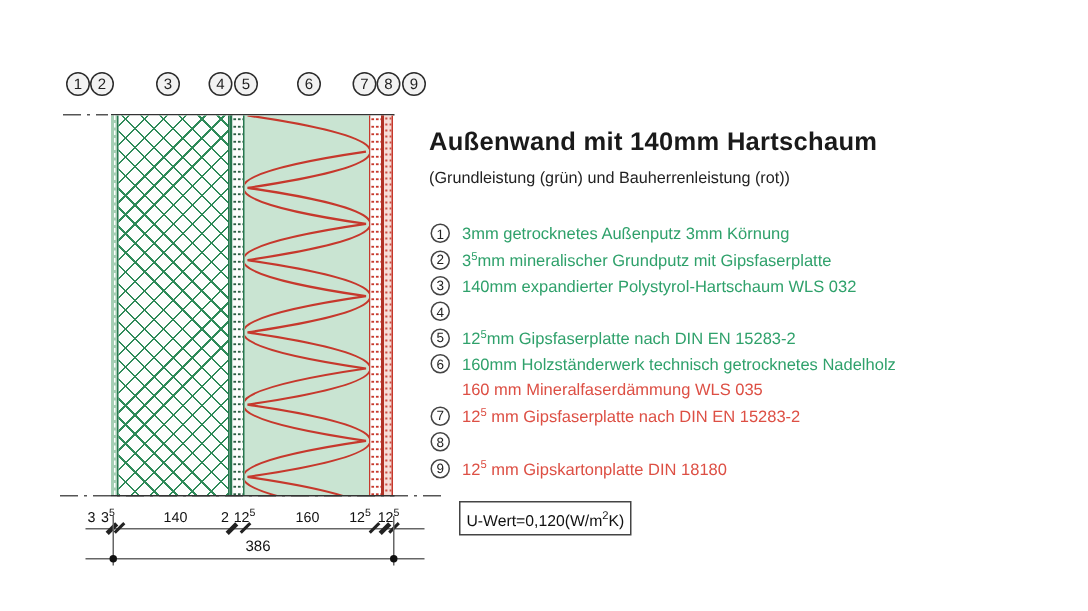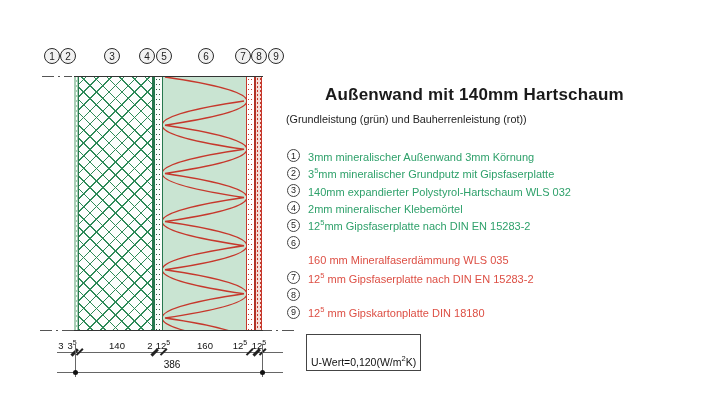--- a/index.html
+++ b/index.html
@@ -45,35 +45,35 @@
   .layer.stud svg{position:absolute;left:0;top:0;width:100%;height:100%;}
   .layer.gips-inner{width:7px;background-color:#fff;
     background-image:radial-gradient(circle,var(--line-red) 0.7px,transparent 0.9px);
     background-size:3px 5px;}
   .layer.pe{width:2px;background:#b03226;}
   .layer.board{width:6px;background-color:#f6ddd7;
     background-image:radial-gradient(circle,var(--line-red) 0.6px,transparent 0.8px);
     background-size:3px 4px;border-right:1px solid var(--line-red);}
 
   
-  .title{position:absolute;left:286px;top:85px;font-size:17px;font-weight:700;color:var(--ink);letter-spacing:.2px;margin-left:39px;}
+  .title{position:absolute;left:286px;top:85px;font-size:17px;font-weight:700;color:var(--ink);letter-spacing:.2px;}
   .subtitle{position:absolute;left:286px;top:113px;font-size:10.8px;color:#222;}
 
   
   .legend{position:absolute;left:287px;top:147px;}
   .lrow{display:flex;align-items:center;height:17.4px;font-size:11px;white-space:nowrap;}
   .lnum{flex:0 0 auto;width:13px;height:13px;border:1px solid #444;border-radius:50%;margin-right:8px;
     display:flex;align-items:center;justify-content:center;font-size:9px;color:#222;box-sizing:border-box;}
   .lrow.cont{padding-left:21px;}
   .ltext sup{font-size:7.5px;}
   .green{color:var(--green-text);}
   .red{color:var(--red-text);}
 
   
-  .ubox{position:absolute;left:306px;top:334px;border:1px solid #444;padding:19px 4px 2px 4px;
+  .ubox{position:absolute;left:306px;top:334px;border:1px solid #444;padding:4px 4px 2px 4px;
     font-size:10.5px;color:#111;background:#fff;}
   .ubox sup{font-size:7.5px;}
 
   
   .dimline{position:absolute;height:1px;background:#666;}
   .extline{position:absolute;width:1px;background:#666;}
   .tick{position:absolute;width:9px;height:1.5px;background:#222;transform:rotate(-45deg);transform-origin:center;}
   .tick.bold{height:2.6px;}
   .dot{position:absolute;width:5px;height:5px;border-radius:50%;background:#111;}
   .dimlabel{position:absolute;top:339px;transform:translateX(-50%);font-size:9.5px;color:#111;white-space:nowrap;}
@@ -133,40 +133,40 @@
     <div class="layer pe"></div>
     <div class="layer board"></div>
   </div>
 
   <div class="title">Außenwand mit 140mm Hartschaum</div>
   <div class="subtitle">(Grundleistung (grün) und Bauherrenleistung (rot))</div>
 
   <div class="legend">
     <div class="lrow green">
       <span class="lnum">1</span>
-      <span class="ltext"><span>3</span><sup></sup><span>mm mineralischer Außenwand 3mm Körnung</span></span>
+      <span class="ltext"><span>3</span><sup></sup><span>mm getrocknetes Außenputz 3mm Körnung</span></span>
     </div>
     <div class="lrow green">
       <span class="lnum">2</span>
       <span class="ltext"><span>3</span><sup>5</sup><span>mm mineralischer Grundputz mit Gipsfaserplatte</span></span>
     </div>
     <div class="lrow green">
       <span class="lnum">3</span>
       <span class="ltext"><span>140</span><sup></sup><span>mm expandierter Polystyrol-Hartschaum WLS 032</span></span>
     </div>
     <div class="lrow green">
       <span class="lnum">4</span>
-      <span class="ltext"><span>2</span><sup></sup><span>mm mineralischer Klebemörtel</span></span>
     </div>
     <div class="lrow green">
       <span class="lnum">5</span>
       <span class="ltext"><span>12</span><sup>5</sup><span>mm Gipsfaserplatte nach DIN EN 15283-2</span></span>
     </div>
     <div class="lrow green">
       <span class="lnum">6</span>
+      <span class="ltext"><span>160</span><sup></sup><span>mm Holzständerwerk technisch getrocknetes Nadelholz</span></span>
     </div>
     <div class="lrow red cont">
       <span class="ltext">160 mm Mineralfaserdämmung WLS 035</span>
     </div>
     <div class="lrow red">
       <span class="lnum">7</span>
       <span class="ltext"><span>12</span><sup>5</sup><span> mm Gipsfaserplatte nach DIN EN 15283-2</span></span>
     </div>
     <div class="lrow red">
       <span class="lnum">8</span>

